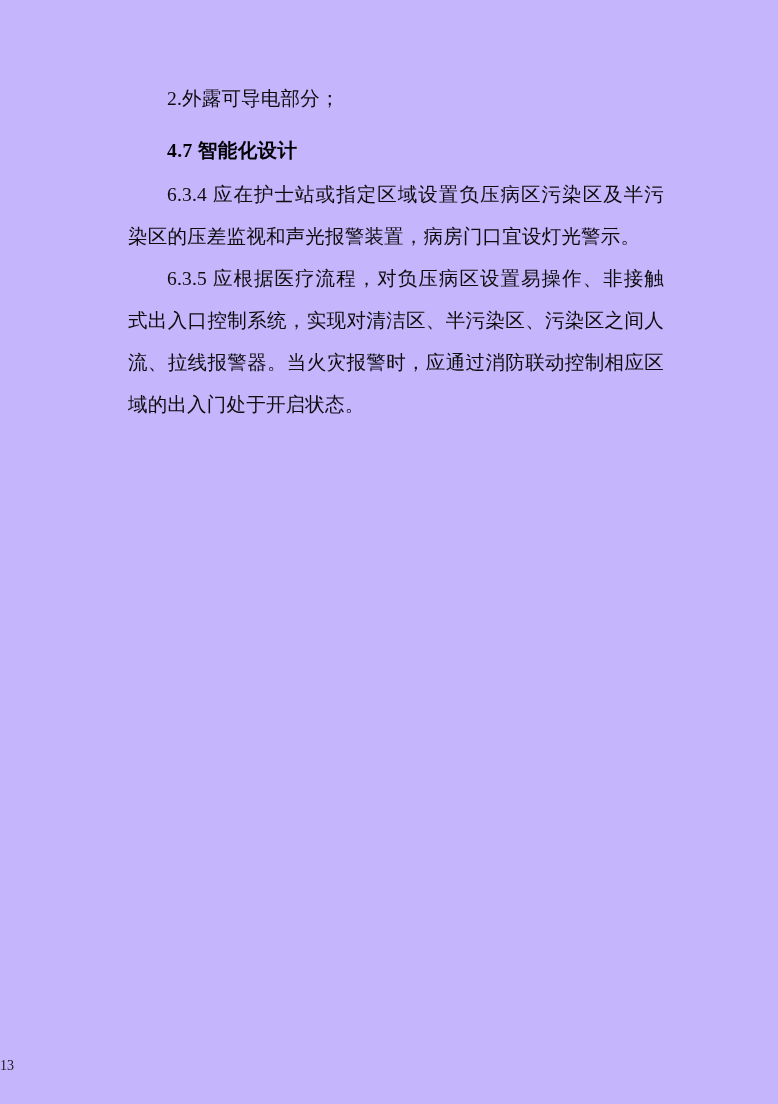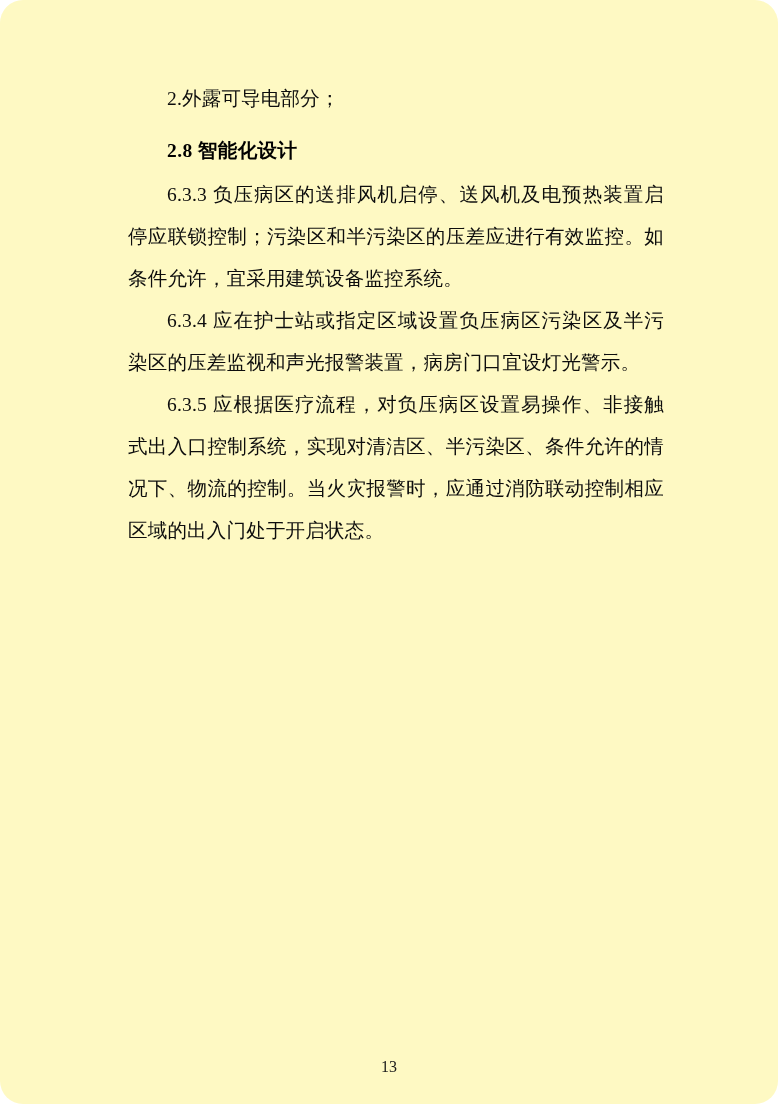--- a/index.html
+++ b/index.html
@@ -14,23 +14,22 @@
     color: #000000;
     position: relative;
     overflow: hidden;
   }
   .page {
     position: absolute;
     top: 0;
     left: 0;
     width: 778px;
     height: 1104px;
-    background: #fef9c3;
+    background: #c4b5fd;
     box-sizing: border-box;
-    border-radius: 23px;
   }
   .content {
     position: absolute;
     left: 128px;
     top: 78px;
     width: 536px;
   }
   .para {
     font-size: 19.5px;
     line-height: 42px;
@@ -51,44 +50,43 @@
     margin: 6px 0 2px 0;
     letter-spacing: 0.4px;
     color: #000;
   }
   .spacer-sm { height: 4px; }
   .page-number {
     position: absolute;
     left: 0;
     right: 0;
     top: 1058px;
-    text-align: center;
-    font-size: 16px;
+    text-align: left;
+    font-size: 14px;
     font-family: "Liberation Serif", "DejaVu Serif", serif;
     color: #1a1a1a;
   }
 </style>
 </head>
 <body>
 
 <div class="page">
   <div class="content">
 
     <p class="para indent">2.外露可导电部分；</p>
 
 
 
     <div class="spacer-sm"></div>
 
-    <h2 class="heading">2.8 智能化设计</h2>
+    <h2 class="heading">4.7 智能化设计</h2>
 
 
 
-    <p class="para indent">6.3.3 负压病区的送排风机启停、送风机及电预热装置启停应联锁控制；污染区和半污染区的压差应进行有效监控。如条件允许，宜采用建筑设备监控系统。</p>
 
     <p class="para indent">6.3.4 应在护士站或指定区域设置负压病区污染区及半污染区的压差监视和声光报警装置，病房门口宜设灯光警示。</p>
 
-    <p class="para indent">6.3.5 应根据医疗流程，对负压病区设置易操作、非接触式出入口控制系统，实现对清洁区、半污染区、条件允许的情况下、物流的控制。当火灾报警时，应通过消防联动控制相应区域的出入门处于开启状态。</p>
+    <p class="para indent">6.3.5 应根据医疗流程，对负压病区设置易操作、非接触式出入口控制系统，实现对清洁区、半污染区、污染区之间人流、拉线报警器。当火灾报警时，应通过消防联动控制相应区域的出入门处于开启状态。</p>
 
   </div>
 
   <div class="page-number">13</div>
 </div>
 
 </body></html>

